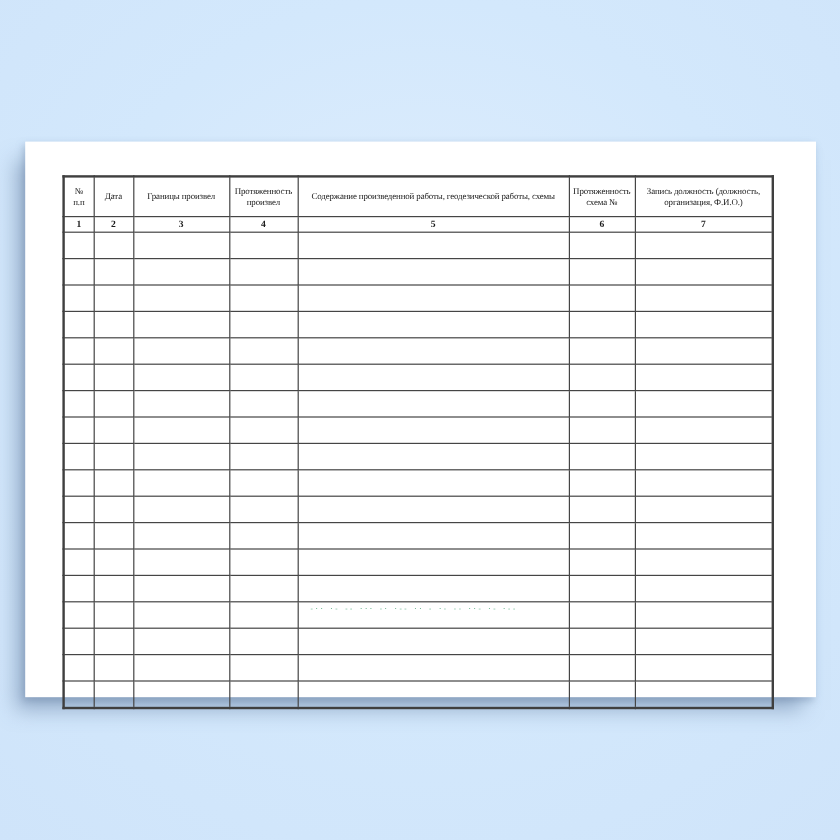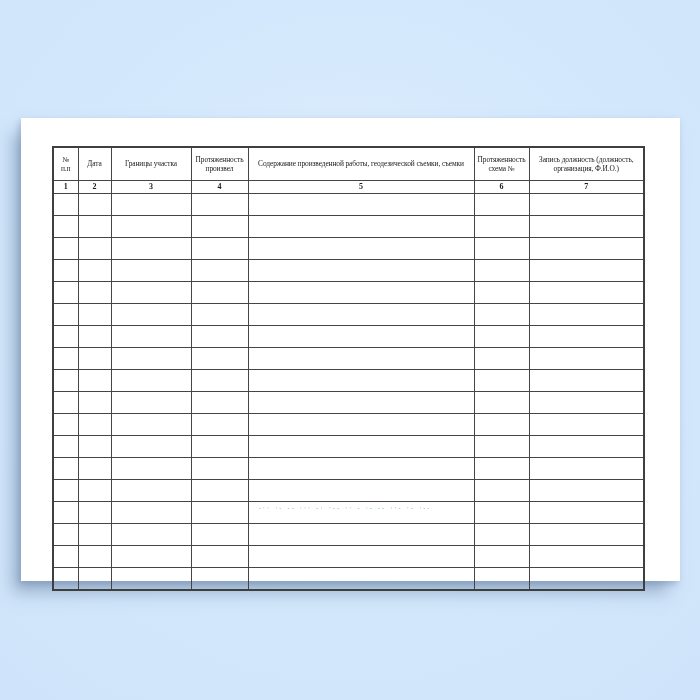--- a/index.html
+++ b/index.html
@@ -89,23 +89,23 @@
       <col style="width:57px">
       <col style="width:226px">
       <col style="width:55px">
       <col style="width:115px">
     </colgroup>
     <thead>
       <tr class="head-row">
         <th>№
 п.п</th>
         <th>Дата</th>
-        <th>Границы участка</th>
+        <th>Границы произвел</th>
         <th>Протяженность произвел</th>
-        <th>Содержание произведенной работы, геодезической съемки, съемки</th>
+        <th>Содержание произведенной работы, геодезической работы, схемы</th>
         <th>Протяженность схема №</th>
         <th>Запись должность (должность, организация, Ф.И.О.)</th>
       </tr>
       <tr class="num-row">
         <th>1</th>
         <th>2</th>
         <th>3</th>
         <th>4</th>
         <th>5</th>
         <th>6</th>

